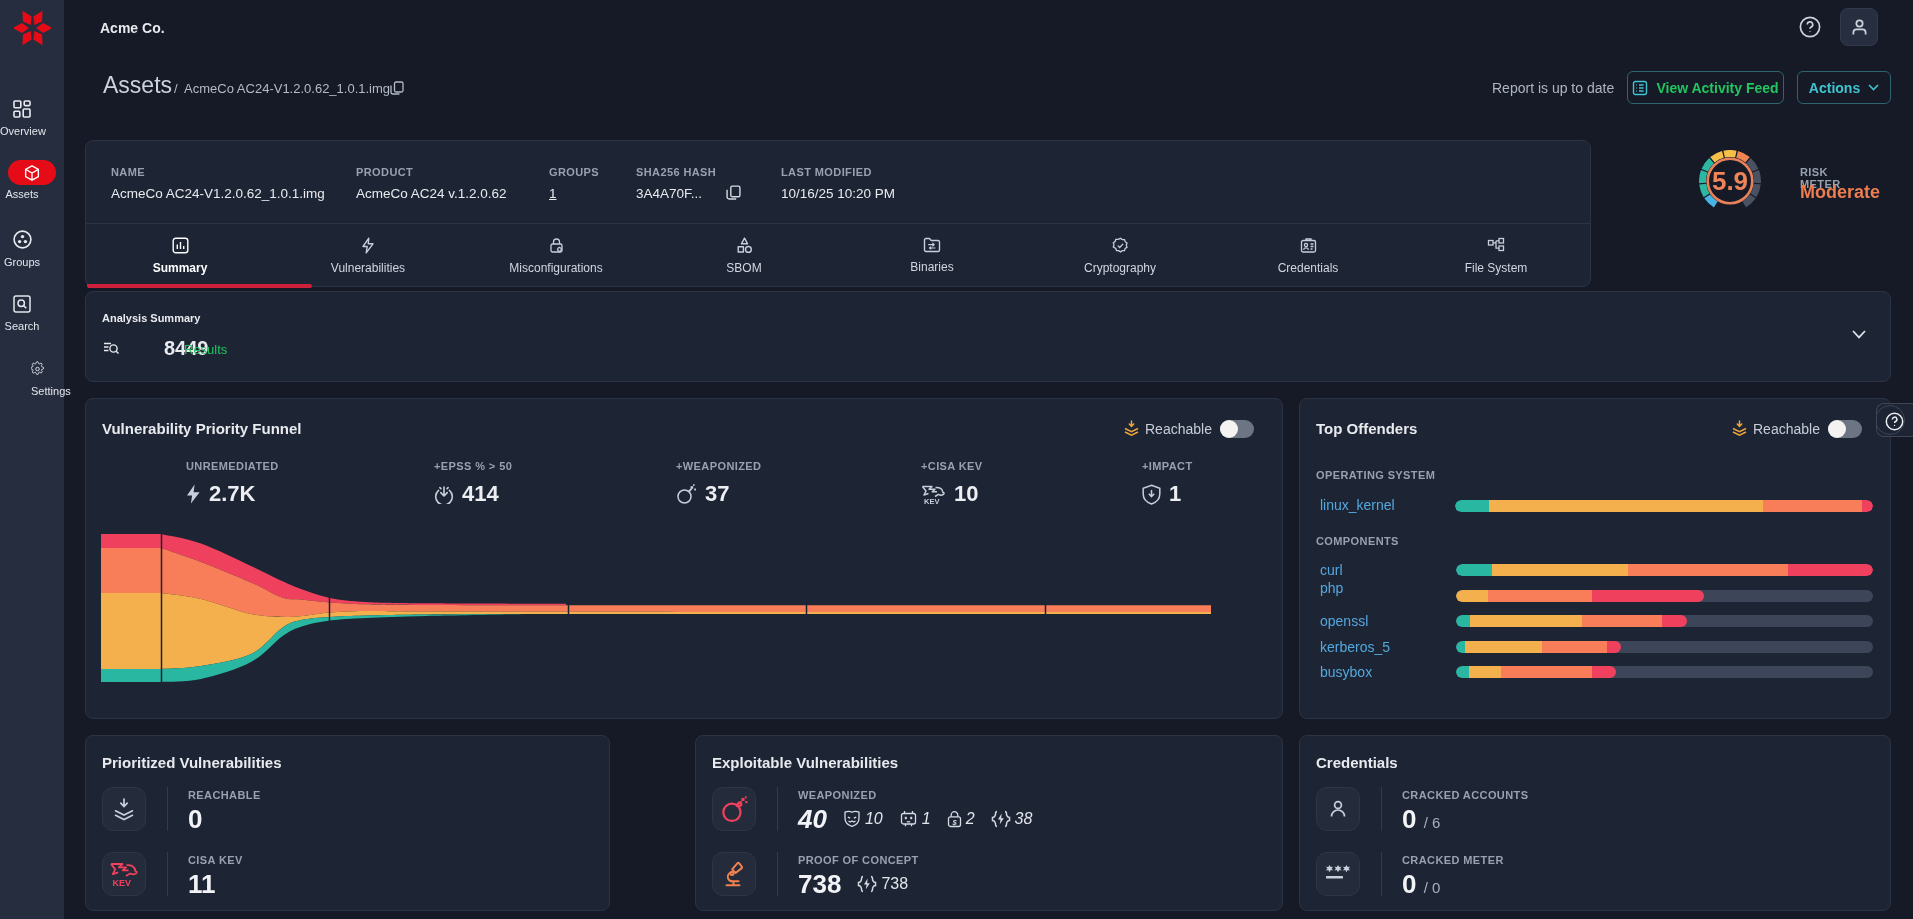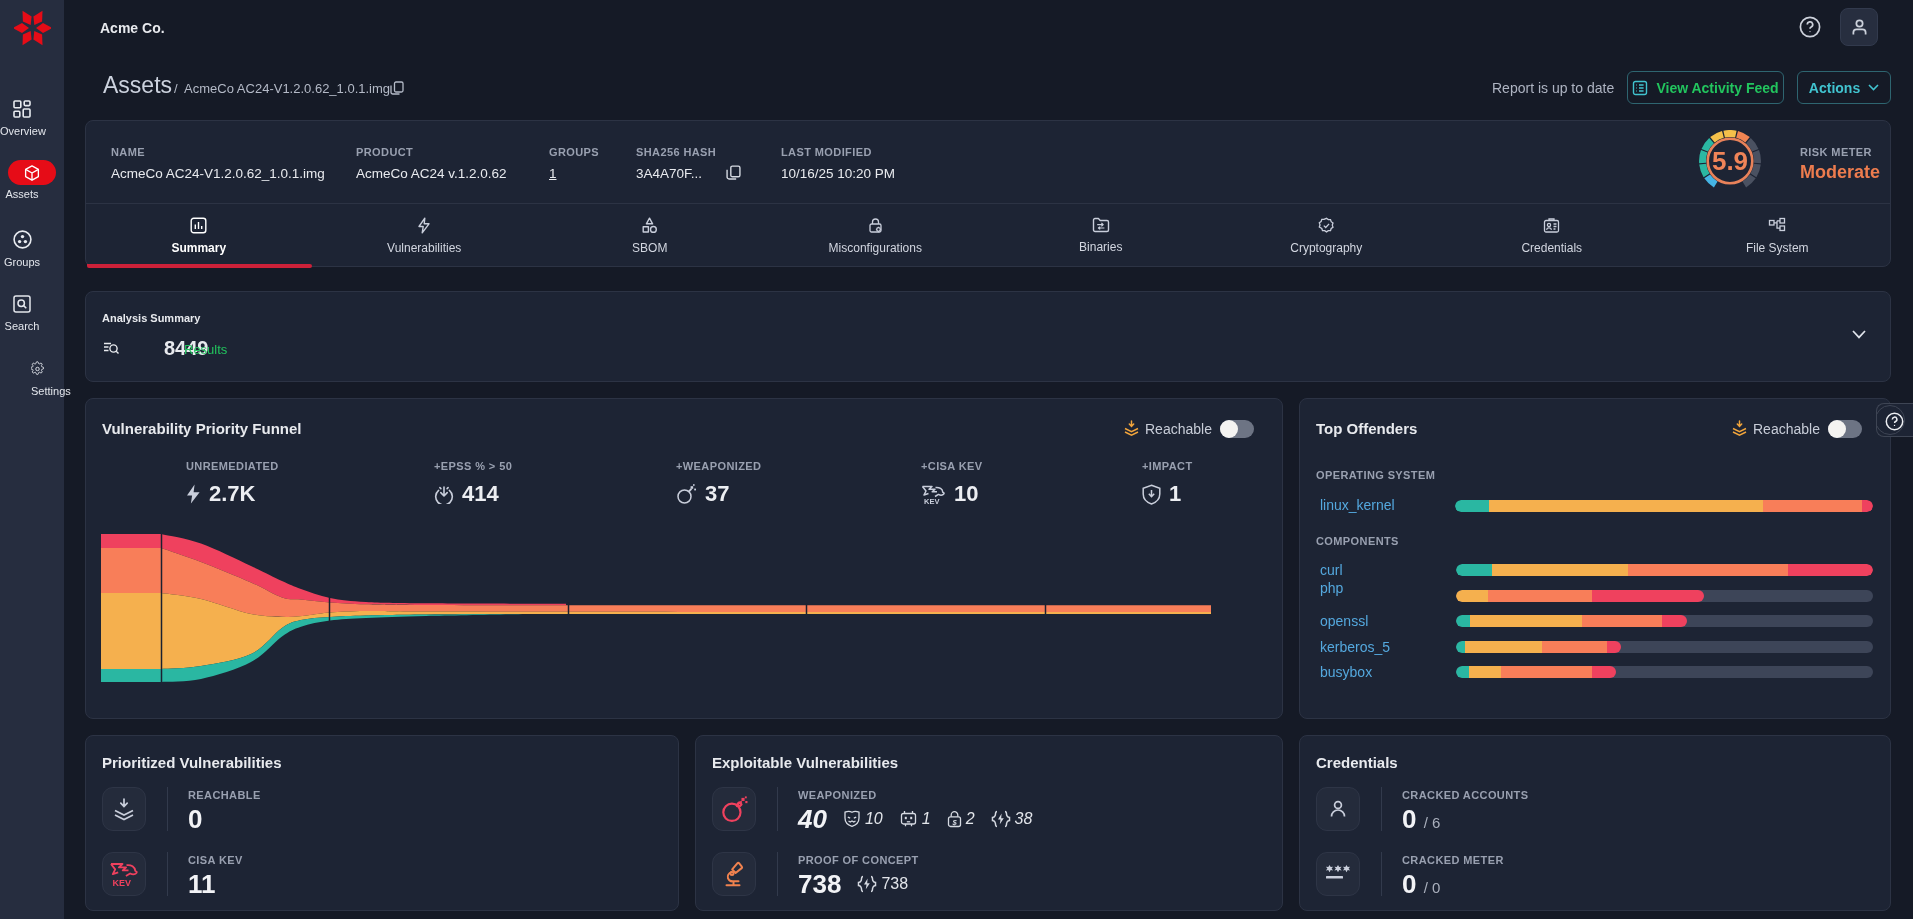--- a/index.html
+++ b/index.html
@@ -127,21 +127,21 @@
     </svg>
   <span style="font-size:14px; font-weight:bold; color:#22c55e;">View Activity Feed</span>
 </div>
 <div style="position:absolute; left:1797px; top:71px; width:94px; height:33px; border:1px solid #2e6570; border-radius:6px; display:flex; align-items:center; justify-content:center; gap:8px;">
   <span style="font-size:14px; font-weight:bold; color:#41c3cf;">Actions</span>
   <svg width="11" height="7" viewBox="0 0 11 7" fill="none" stroke="#41c3cf" stroke-width="1.6">
       <path d="M1 1 L5.5 5.5 L10 1"></path>
     </svg>
 </div>
 
-<div class="card" style="left:85px; top:120px; width:1806px; height:147px;">
+<div class="card" style="left:85px; top:140px; width:1506px; height:147px;">
   <div class="lbl" style="position:absolute; left:25px; top:25px;">NAME</div>
   <div style="position:absolute; left:25px; top:45px; font-size:13.5px;">AcmeCo AC24-V1.2.0.62_1.0.1.img</div>
   <div class="lbl" style="position:absolute; left:270px; top:25px;">PRODUCT</div>
   <div style="position:absolute; left:270px; top:45px; font-size:13.5px;">AcmeCo AC24 v.1.2.0.62</div>
   <div class="lbl" style="position:absolute; left:463px; top:25px;">GROUPS</div>
   <div style="position:absolute; left:463px; top:45px; font-size:13.5px; text-decoration:underline;">1</div>
   <div class="lbl" style="position:absolute; left:550px; top:25px;">SHA256 HASH</div>
   <div style="position:absolute; left:550px; top:45px; font-size:13.5px;">3A4A70F...</div>
   <svg style="position:absolute; left:640px; top:44px;" width="15" height="15" viewBox="0 0 14 14" fill="none" stroke="#d6dae2" stroke-width="1.3">
       <rect x="4.5" y="1" width="8.5" height="10" rx="1.5"></rect>
@@ -179,35 +179,35 @@
         </svg>
       <span>Summary</span>
     </div>
     <div class="tab">
       <svg width="16" height="17" viewBox="0 0 16 17" fill="none" stroke="#c9cedb" stroke-width="1.4" stroke-linejoin="round">
           <path d="M8.8 1.2 L3 9.5 H7.2 L6.2 15.8 L13 6.8 H8.2 Z"></path>
         </svg>
       <span>Vulnerabilities</span>
     </div>
     <div class="tab">
-      <svg width="17" height="17" viewBox="0 0 17 17" fill="none" stroke="#c9cedb" stroke-width="1.4" stroke-linejoin="round">
-          <path d="M8.5 1.2 L11.6 6.8 H5.4 Z"></path>
-          <rect x="2.2" y="9.8" width="5.2" height="5.2"></rect>
-          <circle cx="12.4" cy="12.4" r="2.9"></circle>
-        </svg>
-      <span>SBOM</span>
-    </div>
-    <div class="tab">
       <svg width="17" height="17" viewBox="0 0 17 17" fill="none" stroke="#c9cedb" stroke-width="1.3">
           <rect x="3" y="7" width="11" height="8" rx="1.5"></rect>
           <path d="M5.5 7 V5 a3 3 0 0 1 6 0 V7"></path>
           <circle cx="11.5" cy="12.5" r="1.8"></circle>
           <path d="M11.5 9.8 V10.7 M11.5 14.3 V15.2 M8.9 12.5 H9.7 M13.3 12.5 H14.1"></path>
         </svg>
       <span>Misconfigurations</span>
+    </div>
+    <div class="tab">
+      <svg width="17" height="17" viewBox="0 0 17 17" fill="none" stroke="#c9cedb" stroke-width="1.4" stroke-linejoin="round">
+          <path d="M8.5 1.2 L11.6 6.8 H5.4 Z"></path>
+          <rect x="2.2" y="9.8" width="5.2" height="5.2"></rect>
+          <circle cx="12.4" cy="12.4" r="2.9"></circle>
+        </svg>
+      <span>SBOM</span>
     </div>
     <div class="tab">
       <svg width="18" height="16" viewBox="0 0 18 16" fill="none" stroke="#c9cedb" stroke-width="1.4" stroke-linejoin="round">
           <path d="M1.5 13 V3 a1.5 1.5 0 0 1 1.5-1.5 h3.4 l1.8 2 h6.8 a1.5 1.5 0 0 1 1.5 1.5 V13 a1.5 1.5 0 0 1-1.5 1.5 H3 a1.5 1.5 0 0 1-1.5-1.5 Z"></path>
           <path d="M5.2 7.6 h6 m-1.8-1.8 l1.8 1.8 l-1.8 1.8" stroke-width="1.2"></path>
           <path d="M12.4 11 h-6 m1.8-1.4 l-1.8 1.4 l1.8 1.4" stroke-width="1.2"></path>
         </svg>
       <span>Binaries</span>
     </div>
     <div class="tab">
@@ -376,21 +376,21 @@
   <div class="obar" style="left:156px; top:267px; width:417px;">
     <div style="position:absolute; left:0; top:0; width:160px; height:12px; border-radius:6px; overflow:hidden;">
       <i style="left:0; width:13px; background:#2ab7a2;"></i>
         <i style="left:13px; width:32px; background:#f5b04e;"></i>
         <i style="left:45px; width:91px; background:#f87e59;"></i>
         <i style="left:136px; width:24px; background:#ef415e;"></i>
     </div>
   </div>
 </div>
 
-<div class="card" id="card-pri" style="left:85px; top:735px; width:594px; height:176px;">
+<div class="card" id="card-pri" style="left:85px; top:735px; width:525px; height:176px;">
   <div style="position:absolute; left:16px; top:18px; font-size:15px; font-weight:bold;">Prioritized Vulnerabilities</div>
   <div class="btile" style="top:51px;">
     <svg width="24" height="24" viewBox="0 0 24 24" fill="none" stroke="#c9cedb" stroke-width="1.7">
         <path d="M3 13.5 L12 18 L21 13.5"></path>
         <path d="M3 18 L12 22.5 L21 18"></path>
         <path d="M12 2 V9 M8.8 6.2 L12 9.6 L15.2 6.2" stroke-linecap="round"></path>
       </svg>
   </div>
   <div class="bdiv" style="top:51px;"></div>
   <div class="bstat" style="top:53px;">

